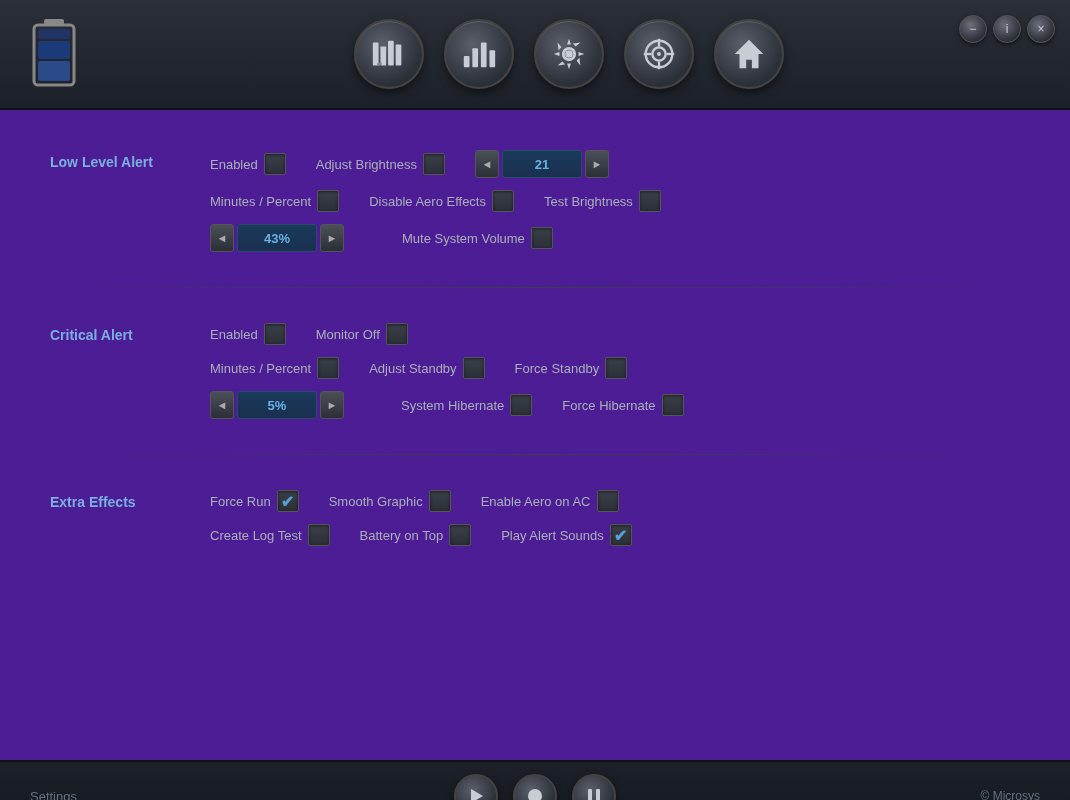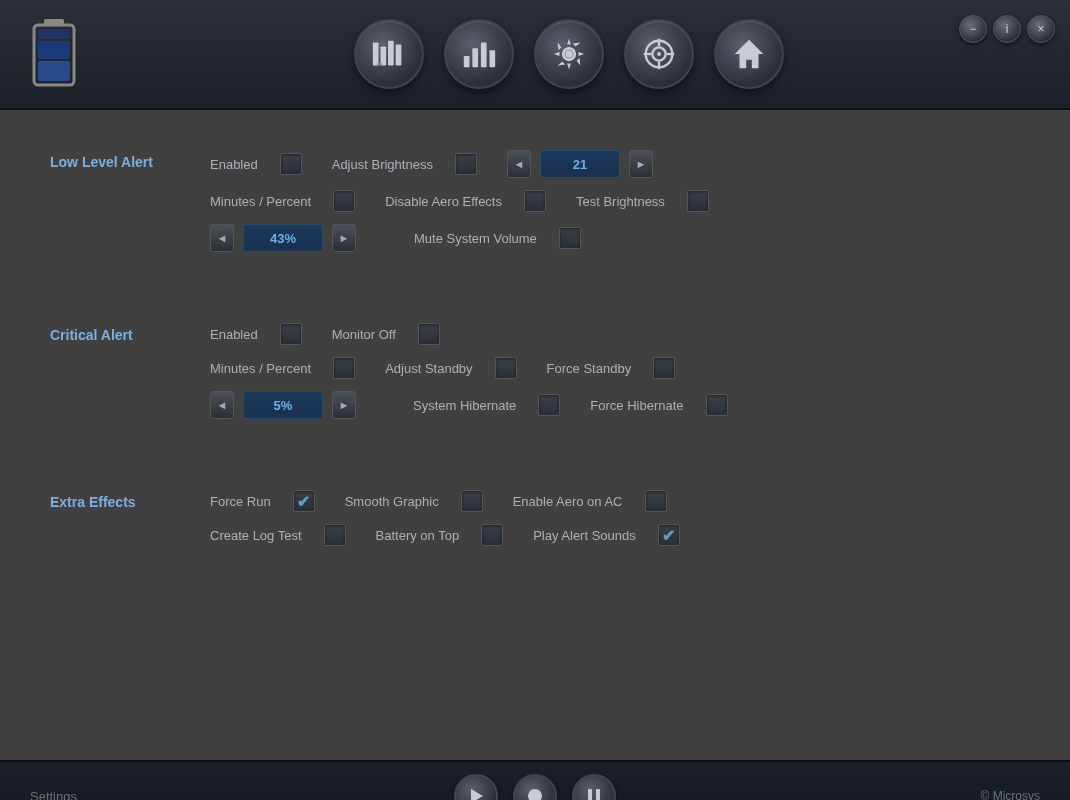--- a/index.html
+++ b/index.html
@@ -85,21 +85,21 @@
       cursor: pointer;
       font-size: 12px;
       color: #ccc;
       box-shadow: 0 2px 4px rgba(0,0,0,0.5);
     }
 
     
     .main-content {
       width: 100%;
       height: 650px;
-      background: #404040;
+      background: #4c1d95;
       padding: 20px 50px;
       overflow: hidden;
     }
 
     
     .section-divider {
       width: 100%;
       height: 1px;
       background: linear-gradient(90deg, transparent, #3a3f48, transparent);
       margin: 15px 0;
@@ -180,21 +180,21 @@
       width: 80px;
       height: 28px;
       background: linear-gradient(180deg, #1a3a5a 0%, #1a3050 100%);
       border: 1px solid #2a4a6a;
       display: flex;
       align-items: center;
       justify-content: center;
       font-size: 13px;
       color: #6ab0e0;
       font-weight: bold;
-      margin: 0 9px;
+      margin: 0 3px;
       border-radius: 3px;
     }
 
     
     .footer {
       width: 100%;
       height: 70px;
       background: linear-gradient(180deg, #1c2028 0%, #141820 100%);
       border-top: 2px solid #111;
       display: flex;
@@ -234,21 +234,21 @@
     .footer-label-right {
       position: absolute;
       right: 30px;
       font-size: 12px;
       color: #667080;
     }
 
     .col-item {
       display: flex;
       align-items: center;
-      gap: 22px;
+      gap: 6px;
     }
 
     .col-label {
       font-size: 13px;
       color: #aab0b8;
     }
   </style>
 </head>
 <body>
 

